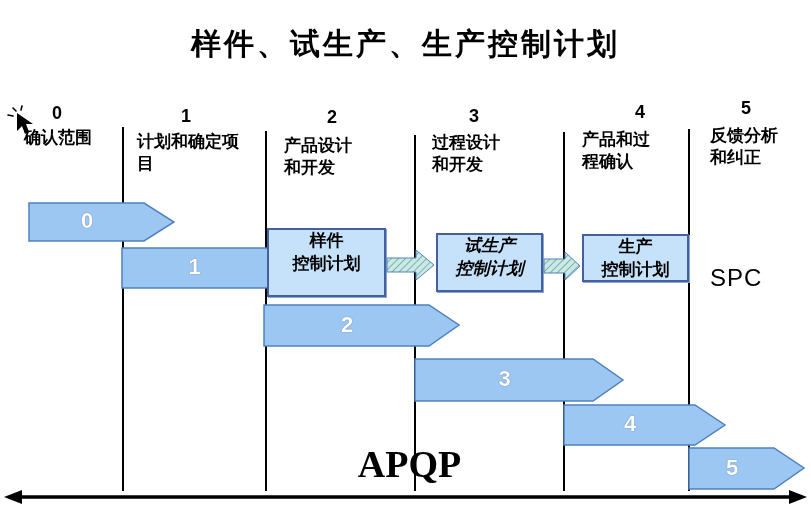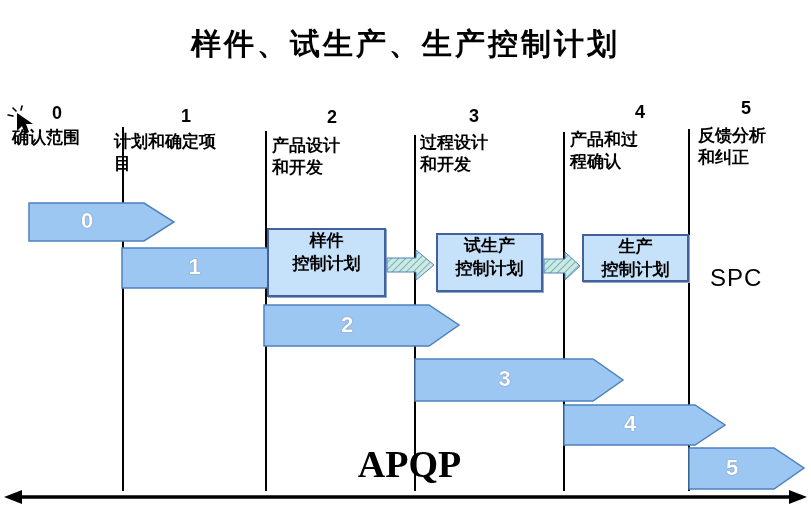--- a/index.html
+++ b/index.html
@@ -9,21 +9,21 @@
   .canvas { position:relative; width:811px; height:526px; background:#fff; overflow:hidden;border-radius:9px; }
 
   .title {
     position:absolute; left:0; right:0; top:24px;
     text-align:center; font-size:30px; font-weight:bold; letter-spacing:3px; color:#000;
   }
 
   .cursor-icon { position:absolute; left:4px; top:104px; width:36px; height:36px; z-index:4; }
 
   .phase-num { position:absolute; font-size:18px; font-weight:bold; z-index:2; }
-  .phase-label { position:absolute; font-size:17px; font-weight:bold; line-height:1.3; z-index:2; }
+  .phase-label { position:absolute; font-size:17px; font-weight:bold; line-height:1.3; z-index:2;margin-left:12px; }
 
   .vline { position:absolute; width:2px; background:#000; z-index:1; }
 
   .bar { position:absolute; z-index:2; }
   .bar svg { position:absolute; left:0; top:0; width:100%; height:100%; display:block; }
   .bar svg polygon { fill:var(--bar-fill,#9CC7F2); stroke:var(--bar-border,#4F81BD); stroke-width:1.5; }
   .bar-num {
     position:absolute; left:0; right:30px; top:50%; transform:translateY(-54%);
     text-align:center; color:#fff; font-size:22px; font-weight:bold;
     text-shadow:0 0 1px #33537a;
@@ -70,21 +70,21 @@
   </span>
 
   <div class="phase-num" style="left:52px;  top:103px;">0</div>
   <div class="phase-num" style="left:181px; top:106px;">1</div>
   <div class="phase-num" style="left:327px; top:107px;">2</div>
   <div class="phase-num" style="left:469px; top:106px;">3</div>
   <div class="phase-num" style="left:635px; top:102px;">4</div>
   <div class="phase-num" style="left:741px; top:98px;">5</div>
 
   <div class="phase-label" style="left:12px;  top:127px; width:112px;">确认范围</div>
-  <div class="phase-label" style="left:114px; top:131px; width:108px;">计划和确定项目</div>
+  <div class="phase-label" style="left:125px; top:131px; width:108px;">计划和确定项目</div>
   <div class="phase-label" style="left:272px; top:135px; width:76px;">产品设计和开发</div>
   <div class="phase-label" style="left:570px; top:129px; width:76px;">产品和过程确认</div>
   <div class="phase-label" style="left:420px; top:132px; width:76px;">过程设计和开发</div>
   <div class="phase-label" style="left:698px; top:125px; width:76px;">反馈分析和纠正</div>
 
   <div class="vline" style="left:122px; top:127px; height:364px;"></div>
   <div class="vline" style="left:265px; top:131px; height:360px;"></div>
   <div class="vline" style="left:414px; top:135px; height:356px;"></div>
   <div class="vline" style="left:563px; top:132px; height:359px;"></div>
   <div class="vline" style="left:688px; top:129px; height:362px;"></div>
@@ -123,21 +123,21 @@
     <svg viewBox="0 0 118 43" preserveAspectRatio="none">
         <polygon points="1,1 86,1 116,21 86,42 1,42"></polygon>
       </svg>
     <span class="bar-num">5</span>
   </div>
 
   <div class="plan-box" style="left:267px; top:228px; width:119px; height:69px;">
     <div>样件</div>
     <div>控制计划</div>
   </div>
-  <div class="plan-box" style="left:436px; top:233px; width:107px; height:59px;">
+  <div class="plan-box" style="left:436px; top:233px; width:107px; height:59px;font-style:italic;">
     <div>试生产</div>
     <div>控制计划</div>
   </div>
   <div class="plan-box" style="left:582px; top:234px; width:107px; height:48px;">
     <div>生产</div>
     <div>控制计划</div>
   </div>
 
   <div class="connector" style="left:386px; top:249px;">
     <svg width="50" height="32" viewBox="0 0 50 32">

